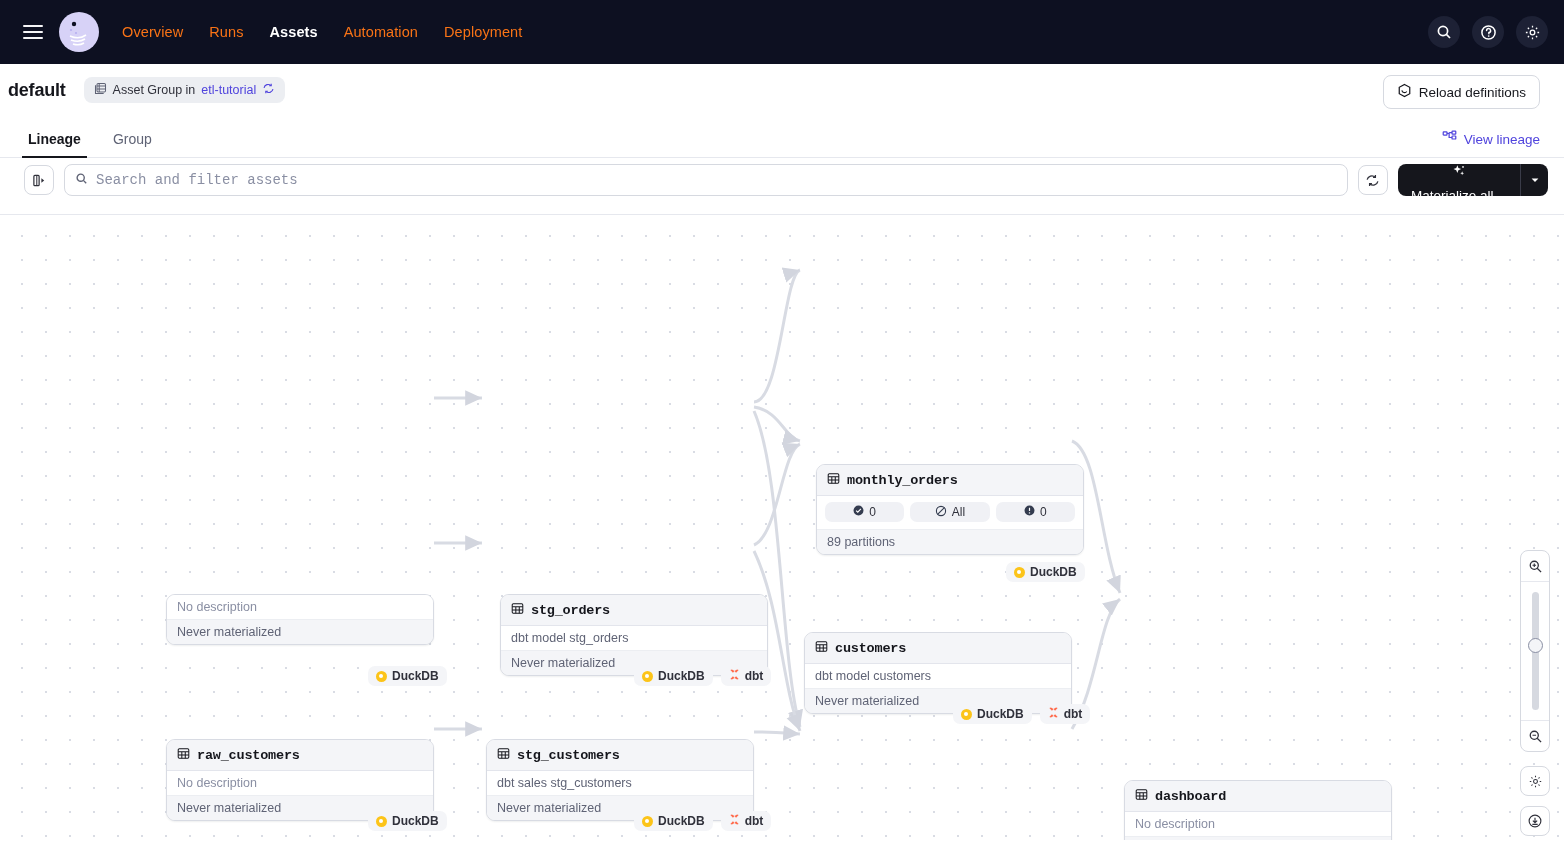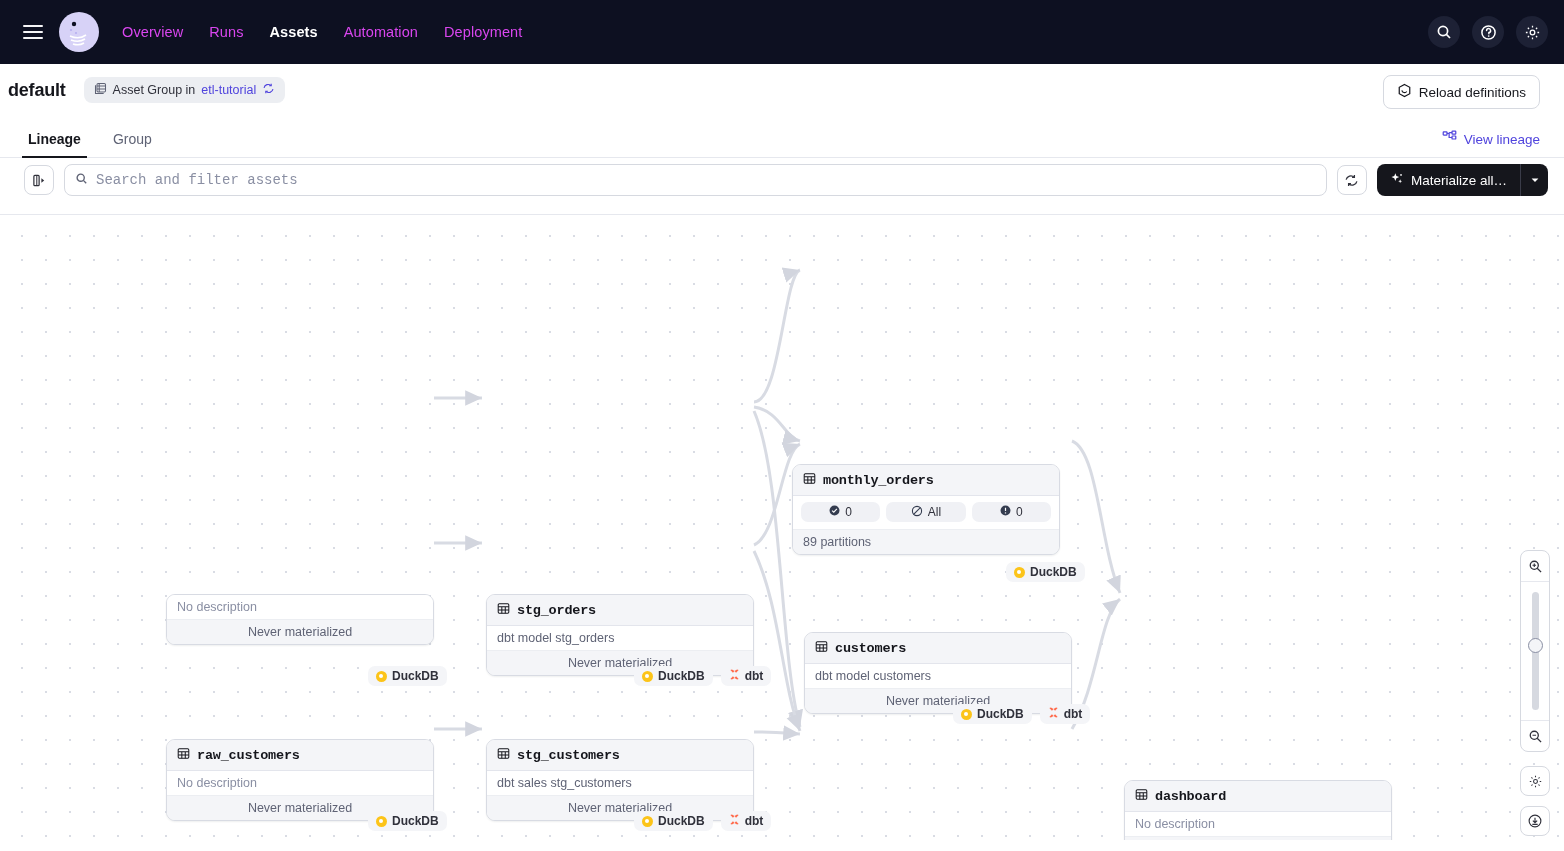--- a/index.html
+++ b/index.html
@@ -13,21 +13,21 @@
   
   .topnav {
     height: 64px; background: #0d1021; display: flex; align-items: center;
     padding: 0 16px; gap: 0; position: relative;
   }
   .hamburger { width: 34px; height: 34px; display:flex; flex-direction:column;
     justify-content:center; align-items:center; gap:4px; cursor:pointer; margin-right:8px;}
   .hamburger span { display:block; width:20px; height:2px; background:#f5f5f7; border-radius:1px;}
   .logo { width: 42px; height: 42px; margin-right: 22px; position: relative; }
   .navlinks { display: flex; align-items: center; gap: 26px; }
-  .navlink { color: #d946ef; font-size: 14.5px; cursor: pointer; letter-spacing: .1px;}
+  .navlink { color: #f97316; font-size: 14.5px; cursor: pointer; letter-spacing: .1px;}
   .navlink.active { color: #ffffff; font-weight: 700; }
   .nav-right { position: absolute; right: 16px; top: 0; height: 64px;
     display: flex; align-items: center; gap: 12px; }
   .circbtn { width: 32px; height: 32px; border-radius: 50%; background: #1d2135;
     display: flex; align-items: center; justify-content: center; cursor: pointer; }
 
   
   .pagehead { height: 52px; display: flex; align-items: center; padding: 0 8px;
     position: relative; background: #fff; }
   .page-title { font-size: 18px; font-weight: 700; color: #15161c; letter-spacing: -.2px;}
@@ -56,21 +56,21 @@
   .sq-btn { width: 30px; height: 30px; border:1px solid #d6d9e0; border-radius:8px;
     background:#fff; display:flex; align-items:center; justify-content:center; cursor:pointer;}
   .searchwrap { flex: 1; height: 32px; border: 1px solid #d6d9e0; border-radius: 8px;
     display: flex; align-items: center; padding: 0 10px; gap: 8px; background: #fff; }
   .searchwrap input { border: 0; outline: 0; flex: 1; font-size: 14px;
     font-family: "Liberation Mono", monospace; color: #15161c; background: transparent;}
   .searchwrap input::placeholder { color: #8a8fa3; }
   .mat-group { display: flex; align-items: stretch; }
   .mat-btn { background: #15161c; color: #fff; border-radius: 8px 0 0 8px; height: 32px;
     display: flex; align-items: center; gap: 7px; padding: 0 13px; font-size: 13.5px;
-    cursor: pointer; max-width: 148px; }
+    cursor: pointer; max-width: 148px; flex-direction: column; }
   .mat-caret { background: #15161c; color: #fff; border-radius: 0 8px 8px 0; height: 32px;
     width: 28px; display:flex; align-items:center; justify-content:center; cursor:pointer;
     border-left: 1px solid #3a3c49; }
 
   
   .canvas { position: relative; width: 1564px; height: 625px; overflow: hidden;
     background-color: #ffffff;
     background-image: radial-gradient(circle, #d9dce4 1.1px, transparent 1.2px);
     background-size: 24px 24px; background-position: 10px 9px; }
   .edges { position: absolute; inset: 0; pointer-events: none; }
@@ -79,21 +79,21 @@
   .node { position: absolute; width: 268px; background: #fff;
     border: 1px solid #d8dbe3; border-radius: 9px; box-shadow: 0 1px 2px rgba(20,22,34,.07);
     overflow: hidden; cursor: pointer; }
   .node-head { background: #f4f5f8; padding: 6px 10px; display: flex; align-items: center;
     gap: 7px; border-bottom: 1px solid #e3e5ec; }
   .node-title { font-family: "Liberation Mono", monospace; font-size: 13.5px;
     font-weight: 700; color: #15161c; letter-spacing: -.2px; }
   .node-desc { padding: 5px 10px; font-size: 12.5px; color: #5f6375;
     border-bottom: 1px solid #eceef2; background:#fff; }
   .node-desc.muted { color: #8a8fa3; }
-  .node-status { padding: 5px 10px; font-size: 12.5px; color: #5f6375; background:#f4f5f8;text-align:center; }
+  .node-status { padding: 5px 10px; font-size: 12.5px; color: #5f6375; background:#f4f5f8; }
   .node-parts { padding: 5px 10px; font-size: 12.5px; color: #5f6375; background:#f4f5f8;
     border-top: 1px solid #eceef2;}
   .badges { display: flex; gap: 6px; padding: 6px 8px 7px 8px; background:#fff; }
   .badge { flex: 1; background: #f0f1f5; border-radius: 7px; height: 20px; display: flex;
     align-items: center; justify-content: center; gap: 5px; font-size: 12px; color: #30313b; }
 
   
   .tags { position: absolute; display: flex; gap: 8px; }
   .tag { background: #f4f5f8; border-radius: 7px; height: 20px; display: flex;
     align-items: center; gap: 5px; padding: 0 8px; font-size: 12px; font-weight: 700;
@@ -286,21 +286,21 @@
       <path d="M754,336 C780,390 782,470 800,516"></path>
 
       <path d="M754,517 C778,517 784,518 800,519"></path>
 
       <path d="M1072,226 C1098,236 1100,330 1120,378"></path>
 
       <path d="M1072,514 C1098,470 1100,400 1120,384"></path>
     </g>
   </svg>
 
-  <div class="node" style="left:792px; top:249px;">
+  <div class="node" style="left:816px; top:249px;">
     <div class="node-head">
       <span>
         <svg width="13" height="13" viewBox="0 0 14 14" fill="none" stroke="#15161c" stroke-width="1.1">
           <rect x="1.3" y="2" width="11.4" height="10" rx="1.2"></rect>
           <path d="M1.3 5h11.4M1.3 8.5h11.4M5.2 5v7M8.9 5v7"></path>
         </svg>
       </span>
       <span class="node-title">monthly_orders</span>
     </div>
     <div class="badges">
@@ -346,21 +346,21 @@
     <div class="node-desc muted">No description</div>
     <div class="node-status">Never materialized</div>
   </div>
   <div class="tags" style="left:368px; top:451px;">
     <div class="tag">
       <span class="dot-duck"></span>
       <span>DuckDB</span>
     </div>
   </div>
 
-  <div class="node" style="left:486px; top:379px;">
+  <div class="node" style="left:500px; top:379px;">
     <div class="node-head">
       <span>
         <svg width="13" height="13" viewBox="0 0 14 14" fill="none" stroke="#15161c" stroke-width="1.1">
           <rect x="1.3" y="2" width="11.4" height="10" rx="1.2"></rect>
             <path d="M1.3 5h11.4M1.3 8.5h11.4M5.2 5v7M8.9 5v7"></path>
           </svg>
       </span>
       <span class="node-title">stg_orders</span>
     </div>
     <div class="node-desc">dbt model stg_orders</div>

